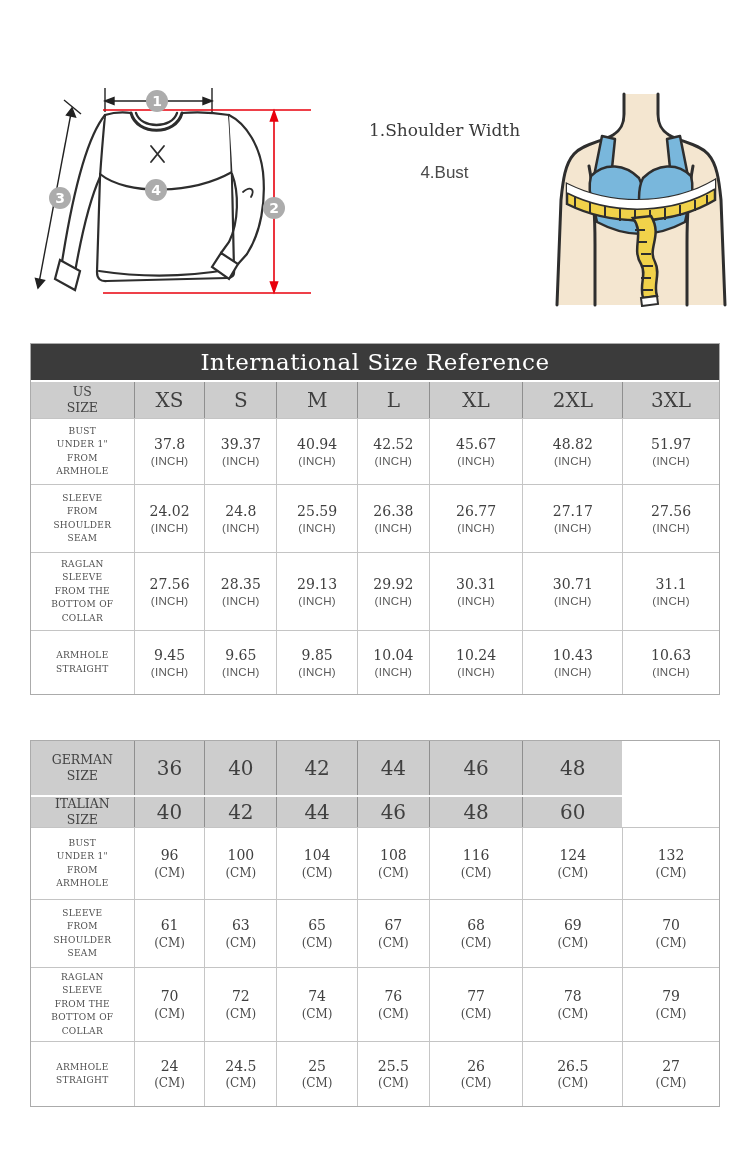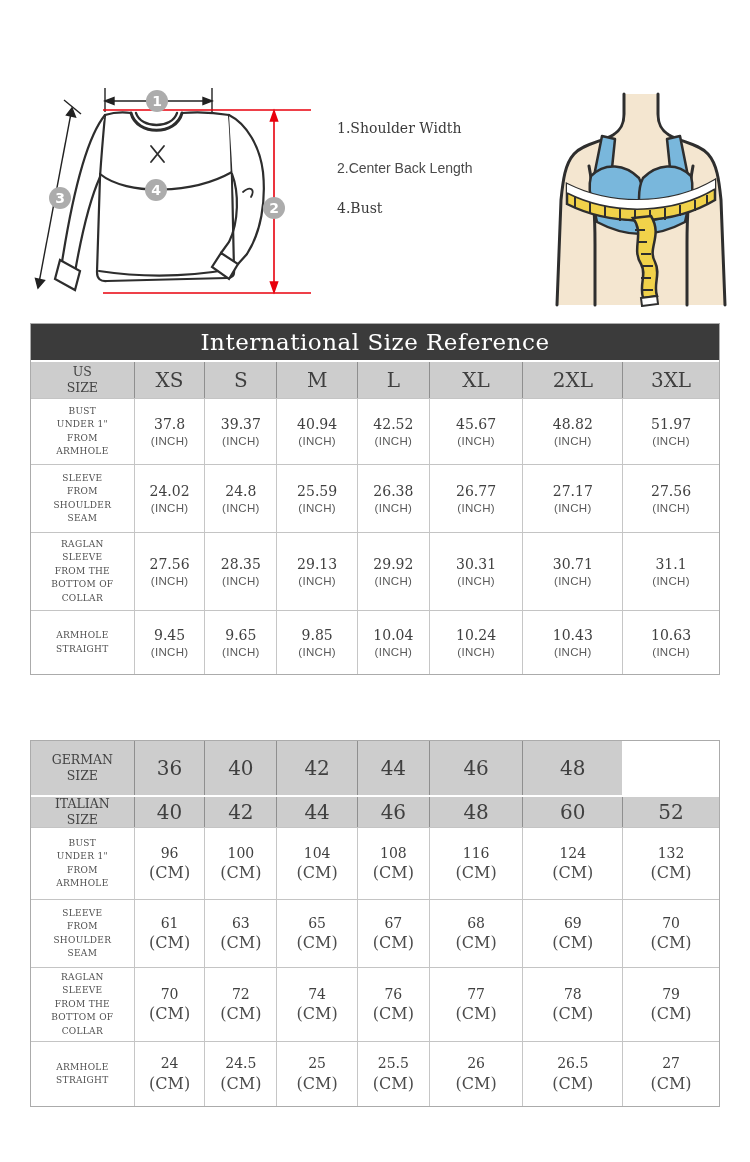--- a/index.html
+++ b/index.html
@@ -2,22 +2,22 @@
 <html><head>
 <meta charset="utf-8">
 <style>
   html,body{margin:0;padding:0;background:#fff;}
   .page{position:relative;width:750px;height:1162px;background:#ffffff;overflow:hidden;
         font-family:"DejaVu Serif",serif;}
 
   
   .guide-svg{position:absolute;}
   .legend{position:absolute;left:337px;top:120px;width:215px;}
-  .legend-item{font-size:14px;color:#3a3a3a;margin-bottom:23px;line-height:1.2;
-               font-family:"DejaVu Serif",serif;}
+  .legend-item{font-size:17px;color:#3a3a3a;margin-bottom:23px;line-height:1.2;
+               font-family:"DejaVu Serif",serif;text-align:center;}
   .legend-item:nth-child(2){font-family:"Liberation Sans",sans-serif;color:#4a4a4a;}
 
   
   .size-table{position:absolute;left:30px;width:690px;background:#fff;
               border:1px solid #ababab;box-sizing:border-box;}
   .table-title{height:36px;background:#3b3b3b;color:#ffffff;display:flex;align-items:center;
                justify-content:center;font-size:23px;letter-spacing:.5px;
                border-bottom:2px solid #ffffff;font-family:"DejaVu Serif",serif;}
   .trow{display:grid;grid-template-columns:14.93% 10.29% 10.43% 11.74% 10.43% 13.62% 14.49% 14.07%;
         border-top:1px solid #c4c4c4;box-sizing:border-box;}
@@ -29,21 +29,21 @@
   .cell.gray{background:#cdcdcd;border-left-color:#8f8f8f;}
 
   .hdr-label{font-size:12.5px;color:#434343;line-height:1.25;max-width:64px;display:block;}
   .hdr-label.us{max-width:36px;}
   .size-letter{font-size:20px;color:#3f3f3f;}
   .size-num{font-size:20px;color:#404040;}
   .row-label{font-size:9px;color:#4f4f4f;line-height:1.5;letter-spacing:.3px;max-width:64px;display:block;}
   .val{font-size:14px;color:#404040;line-height:1.15;}
   .unit{margin-top:2px;}
   .unit-inch{font-family:"Liberation Sans",sans-serif;font-size:11.5px;color:#5a5a5a;letter-spacing:.3px;}
-  .unit-cm{font-family:"DejaVu Serif",serif;font-size:16px;color:#4c4c4c;}
+  .unit-cm{font-family:"DejaVu Serif",serif;font-size:12px;color:#4c4c4c;}
 </style>
 </head>
 <body>
 
 <div class="page">
 
   <div>
 
     <svg class="guide-svg" style="left:15px;top:82px" width="315" height="225" viewBox="0 0 315 225">
       <g stroke="#2d2d2d" stroke-width="2.2" fill="none" stroke-linecap="round">
@@ -108,21 +108,20 @@
         </g>
         <g>
           <circle cx="141" cy="108" r="11" fill="#acacac"></circle>
           <text x="141" y="113" fill="#fff">4</text>
         </g>
       </g>
     </svg>
 
     <div class="legend">
       <div class="legend-item">1.Shoulder Width</div>
-      <div class="legend-item">2.Center Back Length</div>
       <div class="legend-item">4.Bust</div>
     </div>
 
     <svg class="guide-svg" style="left:545px;top:92px" width="192" height="215" viewBox="0 0 192 215">
       <g>
         <path d="M79,2 L79,22 C79,32 76,38 68,43 C56,50 38,52 29,62 C20,72 18,88 16,108 L12,213 L180,213 L176,108 C174,88 172,72 163,62 C154,52 136,50 124,43 C116,38 113,32 113,22 L113,2 Z" fill="#f4e6d0" stroke="none"></path>
         <g stroke="#2e2e2e" stroke-width="3" fill="none" stroke-linecap="round">
           <path d="M79,2 L79,22 C79,32 76,38 68,43 C56,50 38,52 29,62 C20,72 18,88 16,108 L12,213"></path>
           <path d="M113,2 L113,22 C113,32 116,38 124,43 C136,50 154,52 163,62 C172,72 174,88 176,108 L180,213"></path>
           <path d="M44,74 C48,95 50,122 50,152 L50,213"></path>
@@ -159,21 +158,21 @@
           <line x1="96" y1="162" x2="106" y2="162"></line>
             <line x1="98" y1="174" x2="108" y2="174"></line>
           <line x1="96" y1="186" x2="106" y2="186"></line>
             <line x1="98" y1="198" x2="108" y2="198"></line>
         </g>
         <path d="M96,206 L112,204 L113,212 L97,214 Z" fill="#ffffff" stroke="#2e2e2e" stroke-width="2"></path>
       </g>
     </svg>
   </div>
 
-  <div class="size-table" style="top:323px">
+  <div class="size-table" style="top:343px">
     <div class="table-title">International Size Reference</div>
     <div>
         <div class="trow first" style="height: 36px;">
           <div class="cell gray">
             <span class="hdr-label us">US SIZE</span>
           </div>
           <div class="cell gray">
             <span class="size-letter">XS</span>
           </div>
           <div class="cell gray">
@@ -370,23 +369,20 @@
           </div>
           <div class="cell gray">
             <span class="size-num">46</span>
           </div>
           <div class="cell gray">
             <span class="size-num">48</span>
           </div>
           <div class="cell gray">
             <span class="size-num">60</span>
           </div>
-          <div class="cell gray">
-            <span class="size-num">52</span>
-          </div>
         </div>
         <div class="trow" style="height: 72px;">
           <div class="cell">
             <span class="row-label">BUST UNDER 1" FROM ARMHOLE</span>
           </div>
           <div class="cell">
             <span class="val">96</span>
             <span class="unit unit-cm">(CM)</span>
           </div>
           <div class="cell">

